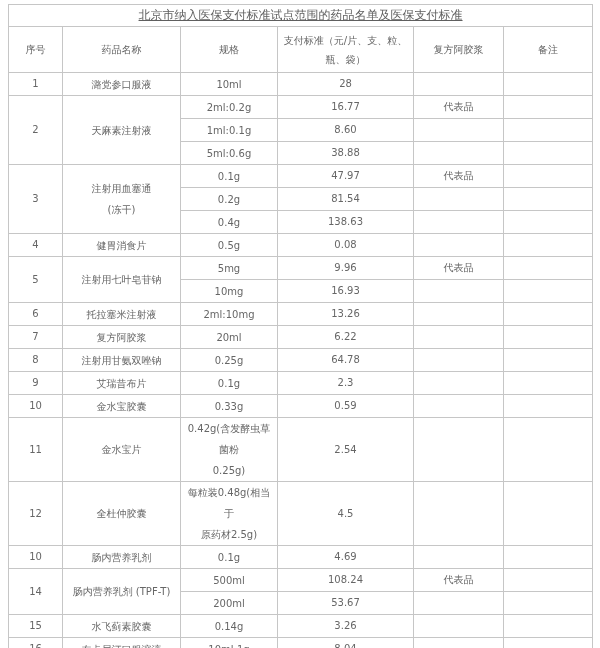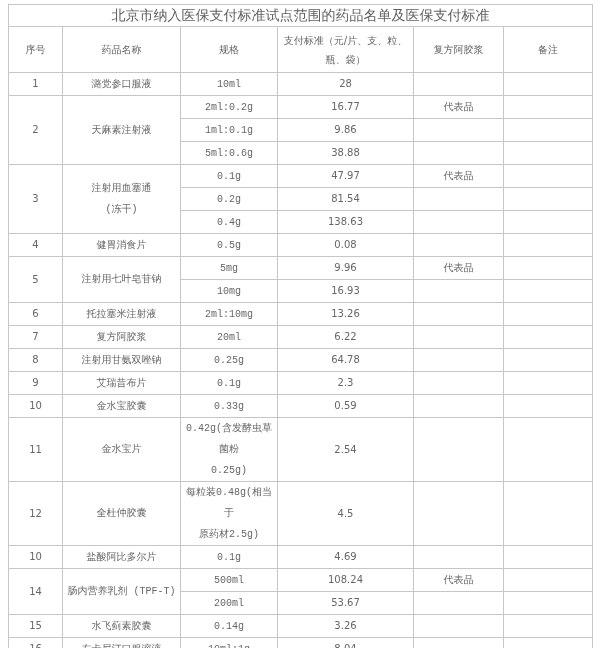--- a/index.html
+++ b/index.html
@@ -32,32 +32,33 @@
     vertical-align: middle;
     padding: 0 3px;
     box-sizing: border-box;
     overflow: hidden;
   }
   table.drug-table {
     border: 1px solid #b3b3b3;
   }
   tr.title-row th {
     height: 22px;
-    font-size: 14px;
+    font-size: 12px;
     color: #5f5f5f;
+    text-decoration: underline;
   }
   tr.header-row th {
     height: 46px;
     line-height: 19px;
     color: #636363;
     margin-top: 23px;
   }
   tbody td { height: 23px; line-height: 14px; }
   tr.tall-row td { height: 43px; margin-left: 8px; }
-  .pre { white-space: pre-line; line-height: 21px; font-family: Liberation Mono, monospace; }
+  .pre { white-space: pre-line; line-height: 21px; }
   col.col-no     { width: 54px;  }
   col.col-name   { width: 118px; }
   col.col-spec   { width: 97px;  }
   col.col-price  { width: 136px; }
   col.col-rep    { width: 90px;  }
   col.col-remark { width: 89px;  }
 </style>
 </head>
 <body>
 
@@ -96,21 +97,21 @@
         <tr>
           <td rowspan="3">2</td>
           <td class="pre" rowspan="3">天麻素注射液</td>
           <td class="pre">2ml:0.2g</td>
           <td>16.77</td>
           <td>代表品</td>
           <td></td>
         </tr>
         <tr>
           <td class="pre">1ml:0.1g</td>
-          <td>9.86</td>
+          <td>8.60</td>
           <td></td>
           <td></td>
         </tr>
         <tr>
           <td class="pre">5ml:0.6g</td>
           <td>38.88</td>
           <td></td>
           <td></td>
         </tr>
         <tr>
@@ -209,21 +210,21 @@
           <td rowspan="1">12</td>
           <td class="pre" rowspan="1">全杜仲胶囊</td>
           <td class="pre">每粒装0.48g(相当于
 原药材2.5g)</td>
           <td>4.5</td>
           <td></td>
           <td></td>
         </tr>
         <tr>
           <td rowspan="1">10</td>
-          <td class="pre" rowspan="1">盐酸阿比多尔片</td>
+          <td class="pre" rowspan="1">肠内营养乳剂</td>
           <td class="pre">0.1g</td>
           <td>4.69</td>
           <td></td>
           <td></td>
         </tr>
         <tr>
           <td rowspan="2">14</td>
           <td class="pre" rowspan="2">肠内营养乳剂 (TPF-T)</td>
           <td class="pre">500ml</td>
           <td>108.24</td>

